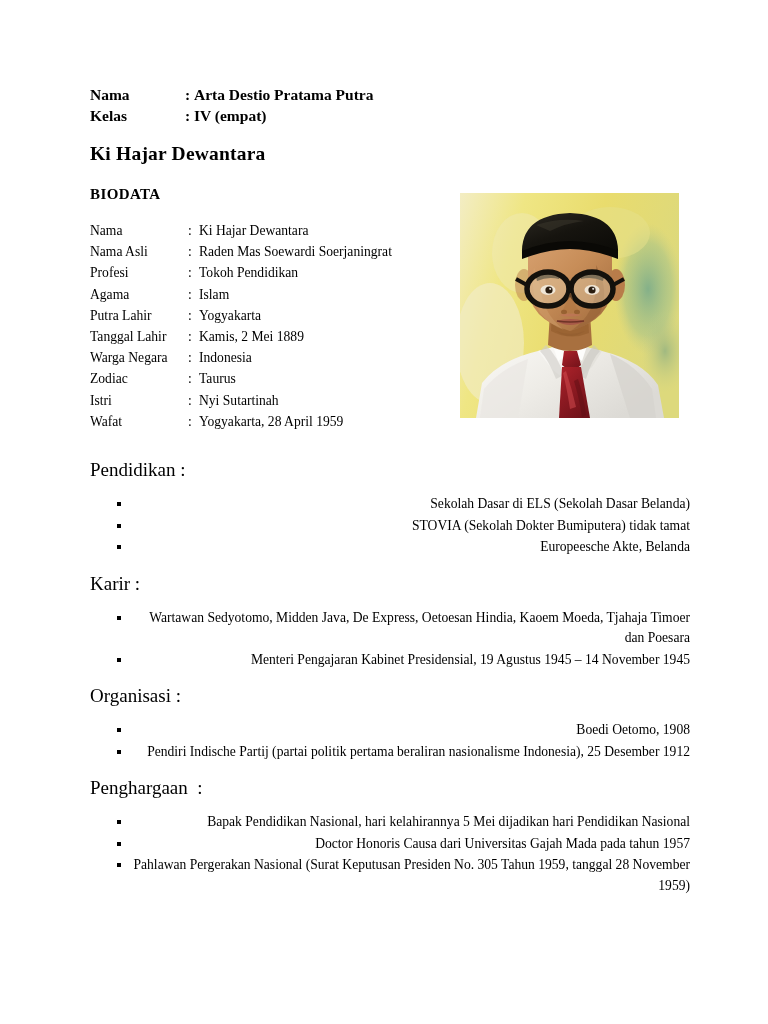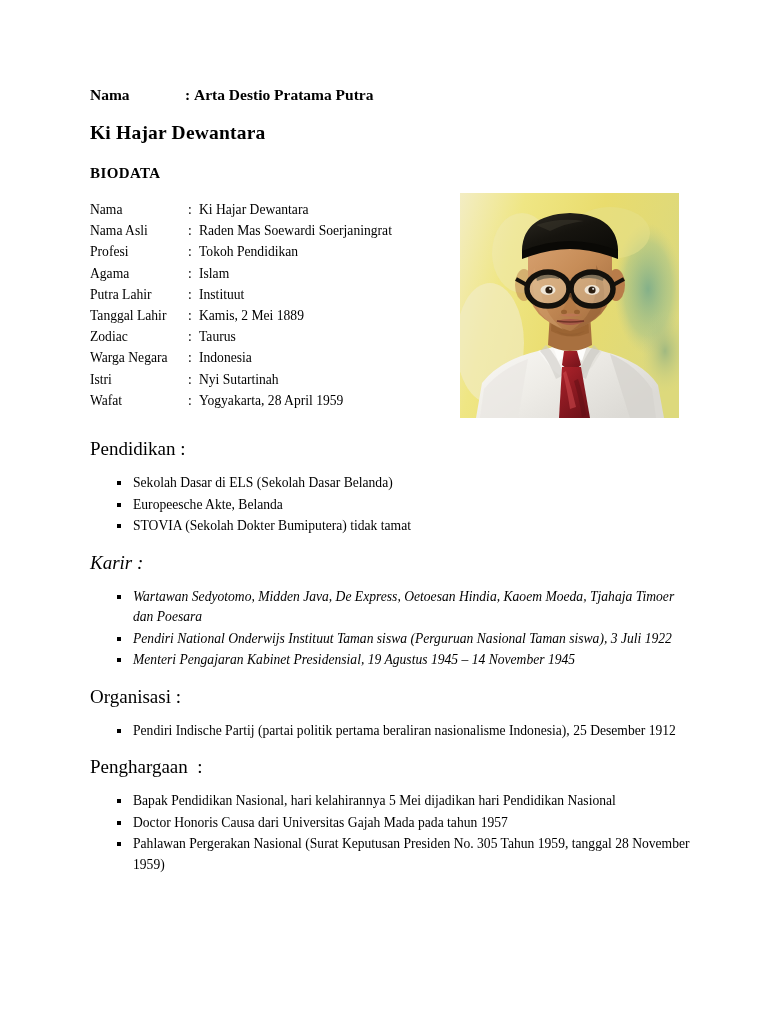--- a/index.html
+++ b/index.html
@@ -94,54 +94,56 @@
   .lead {
     font-size: 19px;
     line-height: 20px;
     margin: 0 0 14px 0;
     white-space: pre;
   }
   ul.bullets {
     list-style: none;
     margin: 0 0 16px 0;
     padding: 0;
+    text-align: right;
   }
   ul.bullets li {
     position: relative;
     padding-left: 43px;
     font-size: 13.6px;
     line-height: 20.5px;
     margin: 0 0 1px 0;
   }
   ul.bullets li::before {
     content: "";
     position: absolute;
     left: 27px;
     top: 8px;
     width: 4px;
     height: 4px;
     background: #000;
   }
 
   .sec-pendidikan { margin-top: 28px; }
-  .sec-karir      { margin-top: 16px; font-style: italic; }
+  .sec-karir      { margin-top: 16px; }
   .sec-organisasi { margin-top: 15px; }
   .sec-penghargaan{ margin-top: 15px; }
 
   .w-narrow li { padding-right: 0; }
 </style>
 </head>
 <body>
 
 <div class="page">
 
   <div class="content">
 
     <div class="ident">
       <span class="ident-row"><span class="ident-label">Nama</span><span class="ident-sep">:</span><span>Arta Destio Pratama Putra</span></span>
+      <span class="ident-row"><span class="ident-label">Kelas</span><span class="ident-sep">:</span><span>IV (empat)</span></span>
     </div>
 
     <h1 class="doc-title">Ki Hajar Dewantara</h1>
 
     <div class="section-head">BIODATA</div>
 
     <table class="bio-table">
       <tbody>
         <tr>
           <td class="bio-label">Nama</td>
@@ -159,71 +161,71 @@
           <td class="bio-value">Tokoh Pendidikan</td>
         </tr>
         <tr>
           <td class="bio-label">Agama</td>
           <td class="bio-colon">:</td>
           <td class="bio-value">Islam</td>
         </tr>
         <tr>
           <td class="bio-label">Putra Lahir</td>
           <td class="bio-colon">:</td>
-          <td class="bio-value">Instituut</td>
+          <td class="bio-value">Yogyakarta</td>
         </tr>
         <tr>
           <td class="bio-label">Tanggal Lahir</td>
           <td class="bio-colon">:</td>
           <td class="bio-value">Kamis, 2 Mei 1889</td>
         </tr>
         <tr>
+          <td class="bio-label">Warga Negara</td>
+          <td class="bio-colon">:</td>
+          <td class="bio-value">Indonesia</td>
+        </tr>
+        <tr>
           <td class="bio-label">Zodiac</td>
           <td class="bio-colon">:</td>
           <td class="bio-value">Taurus</td>
-        </tr>
-        <tr>
-          <td class="bio-label">Warga Negara</td>
-          <td class="bio-colon">:</td>
-          <td class="bio-value">Indonesia</td>
         </tr>
         <tr>
           <td class="bio-label">Istri</td>
           <td class="bio-colon">:</td>
           <td class="bio-value">Nyi Sutartinah</td>
         </tr>
         <tr>
           <td class="bio-label">Wafat</td>
           <td class="bio-colon">:</td>
           <td class="bio-value">Yogyakarta, 28 April 1959</td>
         </tr>
       </tbody>
     </table>
 
     <div class="block sec-pendidikan">
       <p class="lead">Pendidikan :</p>
       <ul class="bullets w-narrow">
         <li>Sekolah Dasar di ELS (Sekolah Dasar Belanda)</li>
+        <li>STOVIA (Sekolah Dokter Bumiputera) tidak tamat</li>
         <li>Europeesche Akte, Belanda</li>
-        <li>STOVIA (Sekolah Dokter Bumiputera) tidak tamat</li>
       </ul>
     </div>
 
     <div class="block sec-karir">
       <p class="lead">Karir :</p>
       <ul class="bullets">
         <li>Wartawan Sedyotomo, Midden Java, De Express, Oetoesan Hindia, Kaoem Moeda, Tjahaja Timoer dan Poesara</li>
-        <li>Pendiri National Onderwijs Instituut Taman siswa (Perguruan Nasional Taman siswa), 3 Juli 1922</li>
         <li>Menteri Pengajaran Kabinet Presidensial, 19 Agustus 1945 – 14 November 1945</li>
       </ul>
     </div>
 
     <div class="block sec-organisasi">
       <p class="lead">Organisasi :</p>
       <ul class="bullets">
+        <li>Boedi Oetomo, 1908</li>
         <li>Pendiri Indische Partij (partai politik pertama beraliran nasionalisme Indonesia), 25 Desember 1912</li>
       </ul>
     </div>
 
     <div class="block sec-penghargaan">
       <p class="lead">Penghargaan  :</p>
       <ul class="bullets">
         <li>Bapak Pendidikan Nasional, hari kelahirannya 5 Mei dijadikan hari Pendidikan Nasional</li>
         <li>Doctor Honoris Causa dari Universitas Gajah Mada pada tahun 1957</li>
         <li>Pahlawan Pergerakan Nasional (Surat Keputusan Presiden No. 305 Tahun 1959, tanggal 28 November 1959)</li>

